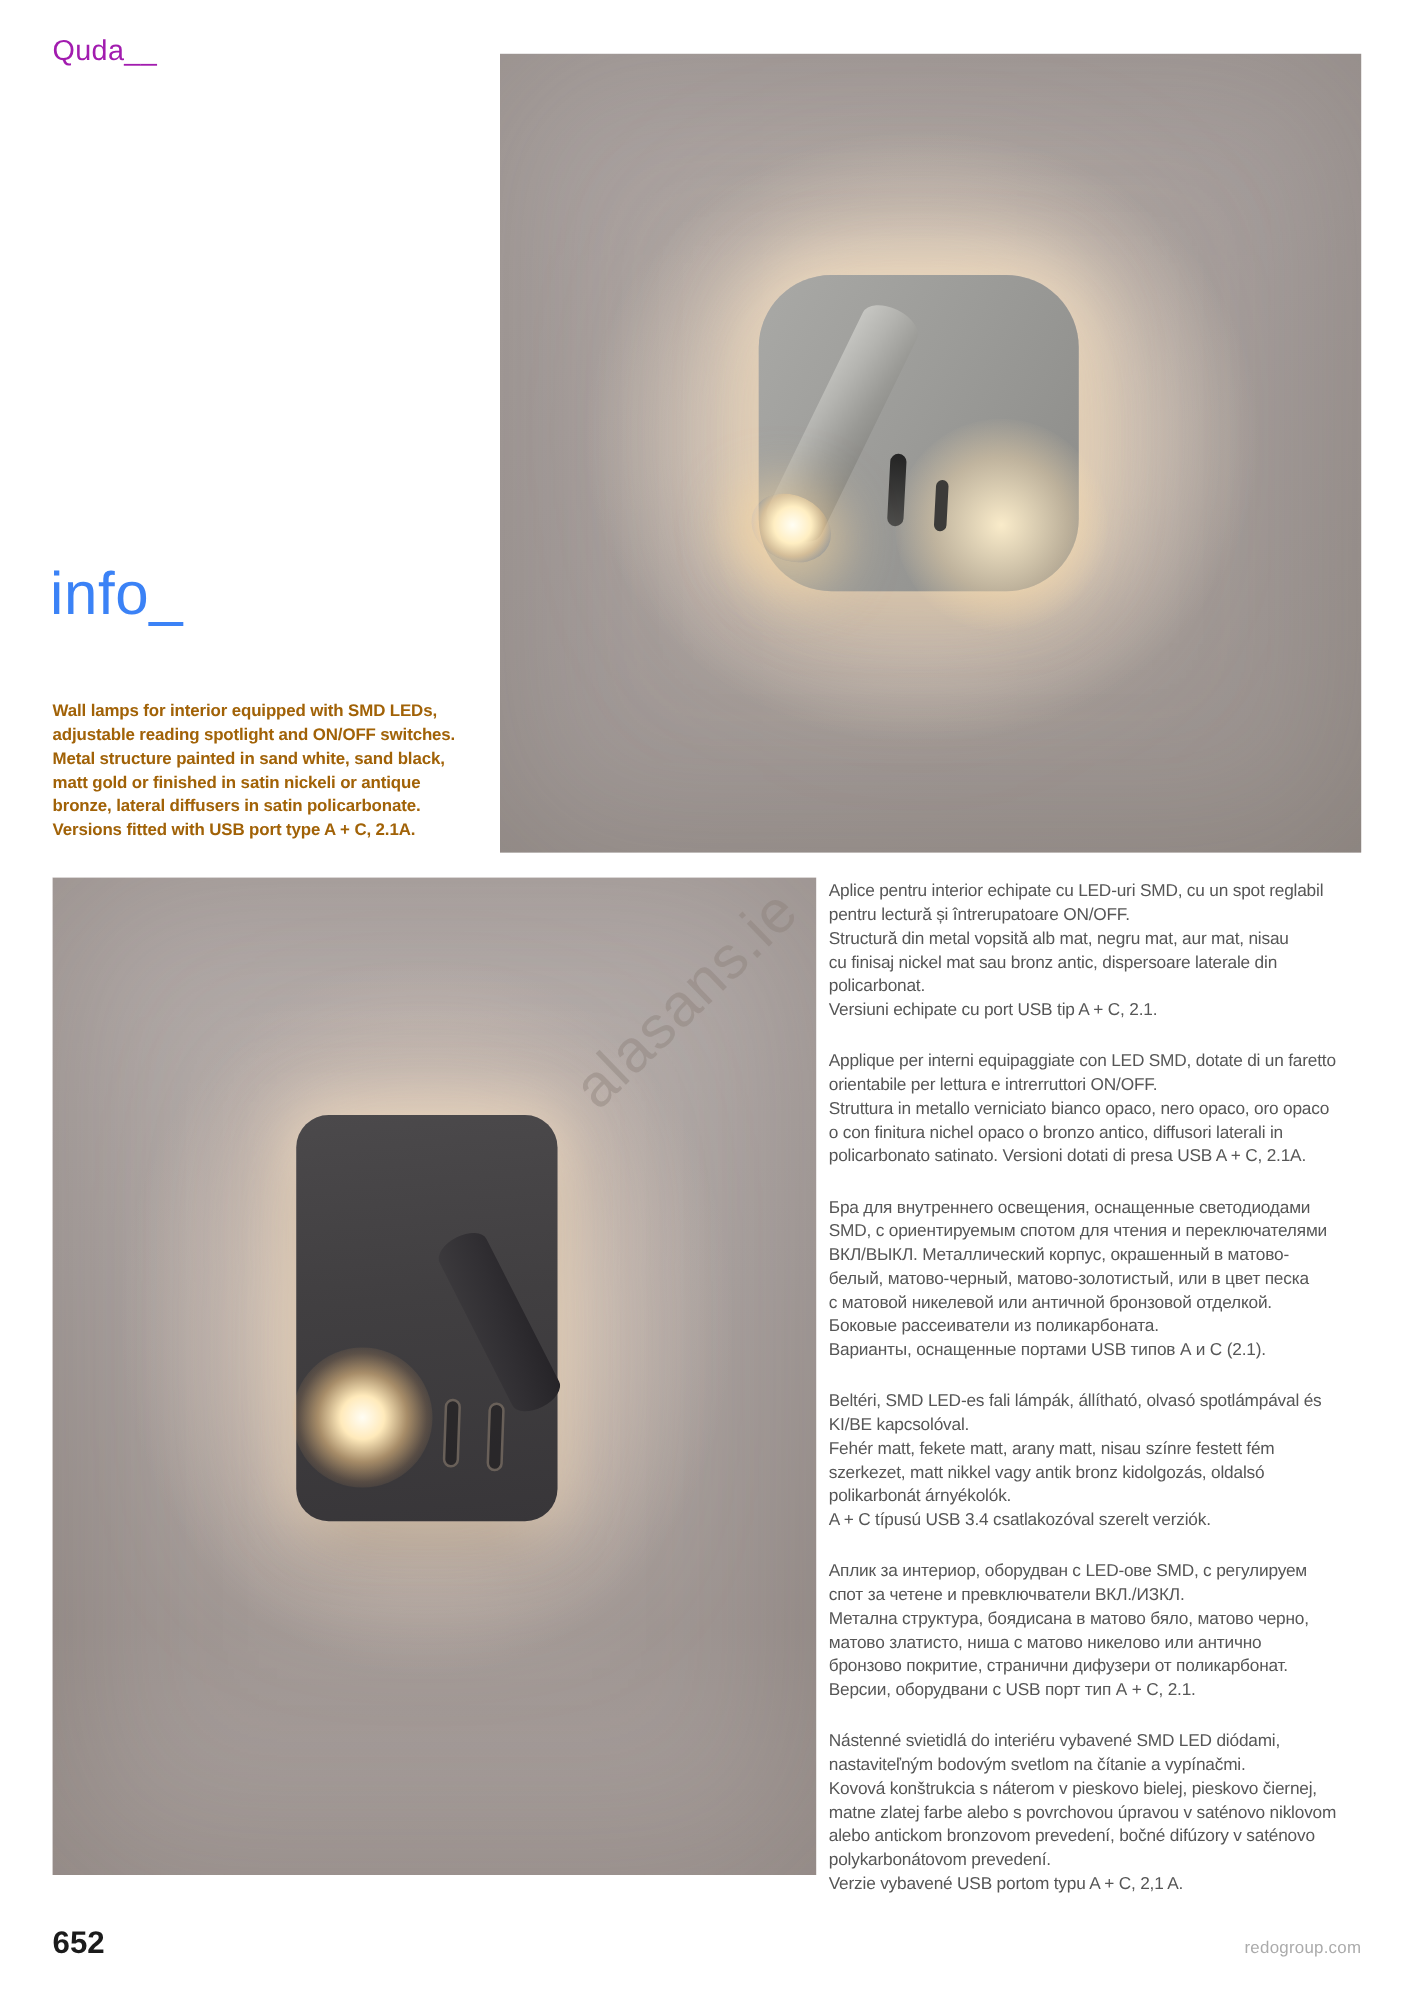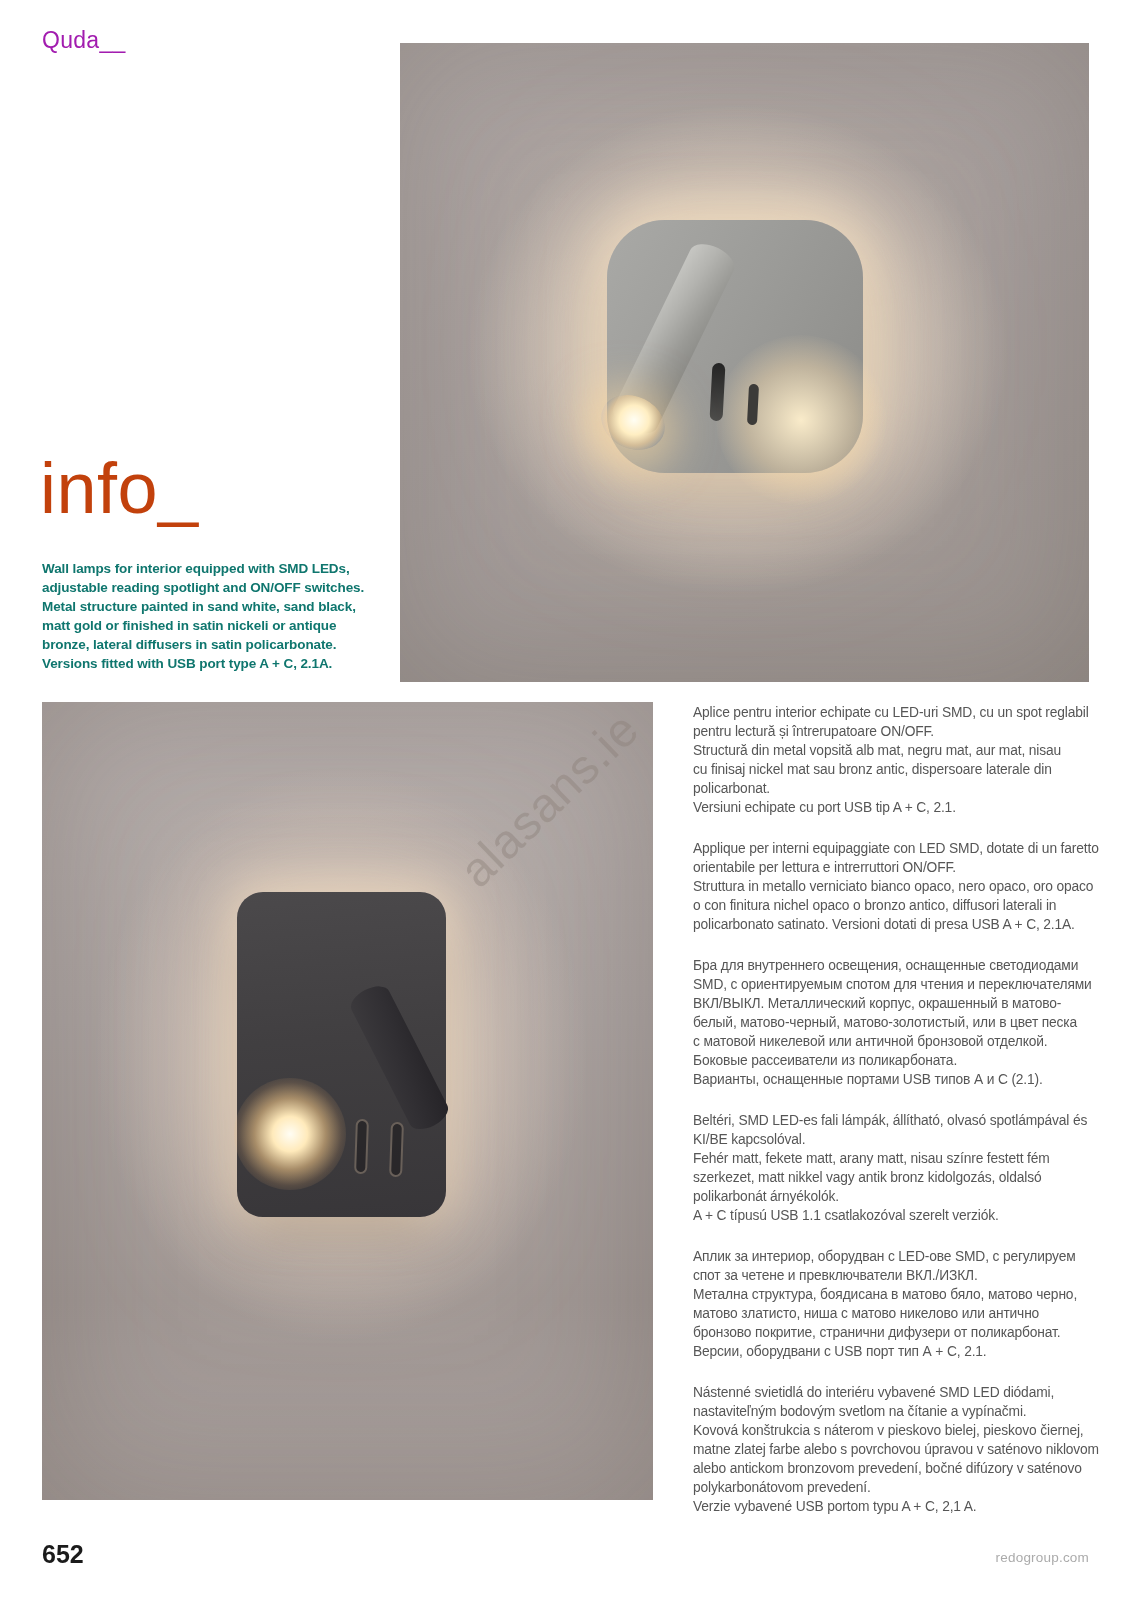--- a/index.html
+++ b/index.html
@@ -93,30 +93,30 @@
   .watermark {
     position:absolute; left:394px; top:70px;
     transform:rotate(-44deg);
     font-size:48px; font-weight:400; letter-spacing:1px;
     color:rgba(138,126,118,0.42); white-space:nowrap;
   }
 
   
   .info-heading {
     left:40px; top:452px;
-    font-size:72px; font-weight:200; color:#c2410c; letter-spacing:0.5px; line-height:1;
+    font-size:48px; font-weight:200; color:#3b82f6; letter-spacing:0.5px; line-height:1;
   }
   .info-text {
     left:42px; top:559px; width:345px;
-    font-size:13.5px; font-weight:700; line-height:19px; color:#0f766e;
+    font-size:13.5px; font-weight:700; line-height:19px; color:#a16207;
     letter-spacing:-0.1px; white-space:pre-line;
   }
 
   
-  .desc-col { left:663px; top:703px; width:430px;margin-left:30px; }
+  .desc-col { left:663px; top:703px; width:430px; }
   .para {
     font-size:13.8px; line-height:19px; color:#565656;
     letter-spacing:-0.15px; white-space:pre-line; margin-bottom:22px;
   }
 
   
   .page-number {
     left:42px; top:1540px;
     font-size:25px; font-weight:700; color:#1b1b1b;
   }
@@ -172,21 +172,21 @@
 ВКЛ/ВЫКЛ. Металлический корпус, окрашенный в матово-
 белый, матово-черный, матово-золотистый, или в цвет песка
 с матовой никелевой или античной бронзовой отделкой.
 Боковые рассеиватели из поликарбоната.
 Варианты, оснащенные портами USB типов А и С (2.1).</div>
   <div class="para">Beltéri, SMD LED-es fali lámpák, állítható, olvasó spotlámpával és
 KI/BE kapcsolóval.
 Fehér matt, fekete matt, arany matt, nisau színre festett fém
 szerkezet, matt nikkel vagy antik bronz kidolgozás, oldalsó
 polikarbonát árnyékolók.
-A + C típusú USB 1.1 csatlakozóval szerelt verziók.</div>
+A + C típusú USB 3.4 csatlakozóval szerelt verziók.</div>
   <div class="para">Аплик за интериор, оборудван с LED-ове SMD, с регулируем
 спот за четене и превключватели ВКЛ./ИЗКЛ.
 Метална структура, боядисана в матово бяло, матово черно,
 матово златисто, ниша с матово никелово или антично
 бронзово покритие, странични дифузери от поликарбонат.
 Версии, оборудвани с USB порт тип А + С, 2.1.</div>
   <div class="para">Nástenné svietidlá do interiéru vybavené SMD LED diódami,
 nastaviteľným bodovým svetlom na čítanie a vypínačmi.
 Kovová konštrukcia s náterom v pieskovo bielej, pieskovo čiernej,
 matne zlatej farbe alebo s povrchovou úpravou v saténovo niklovom

